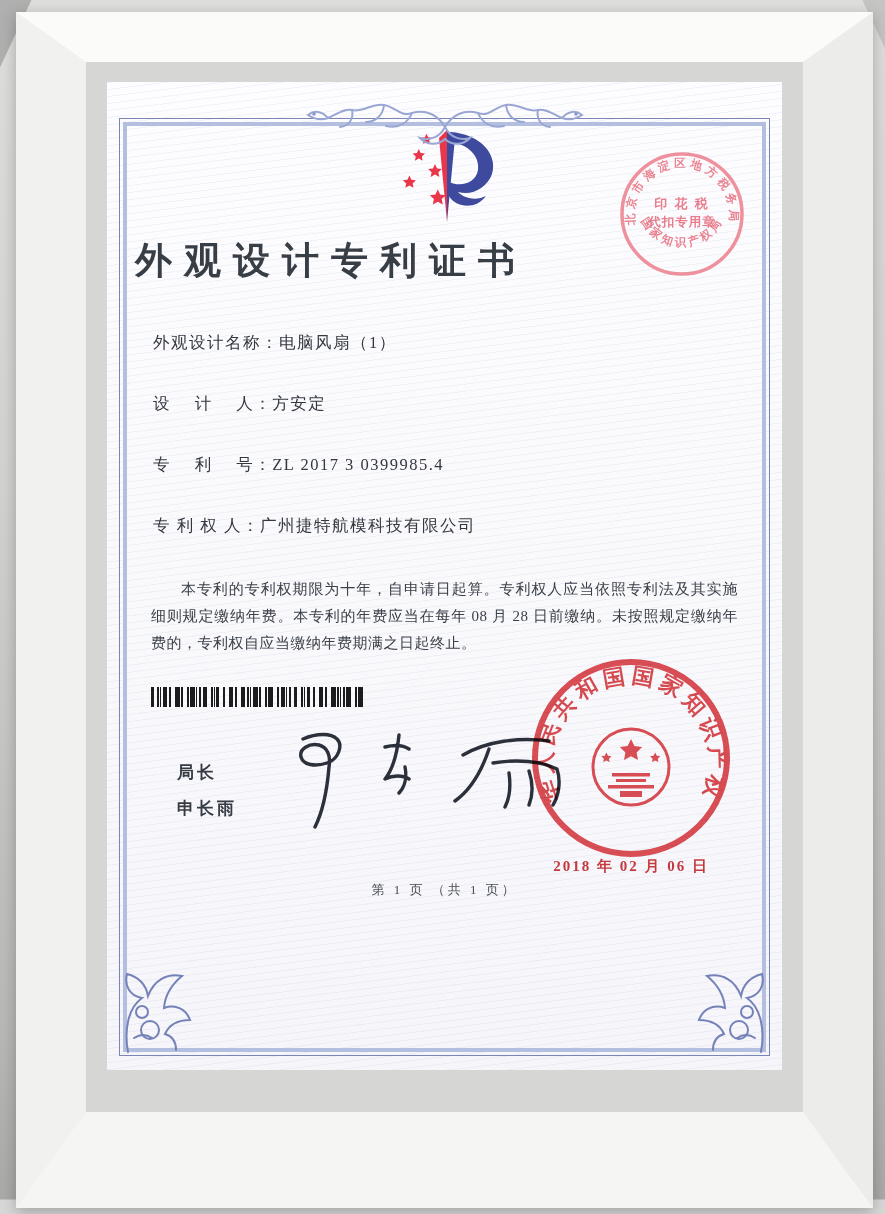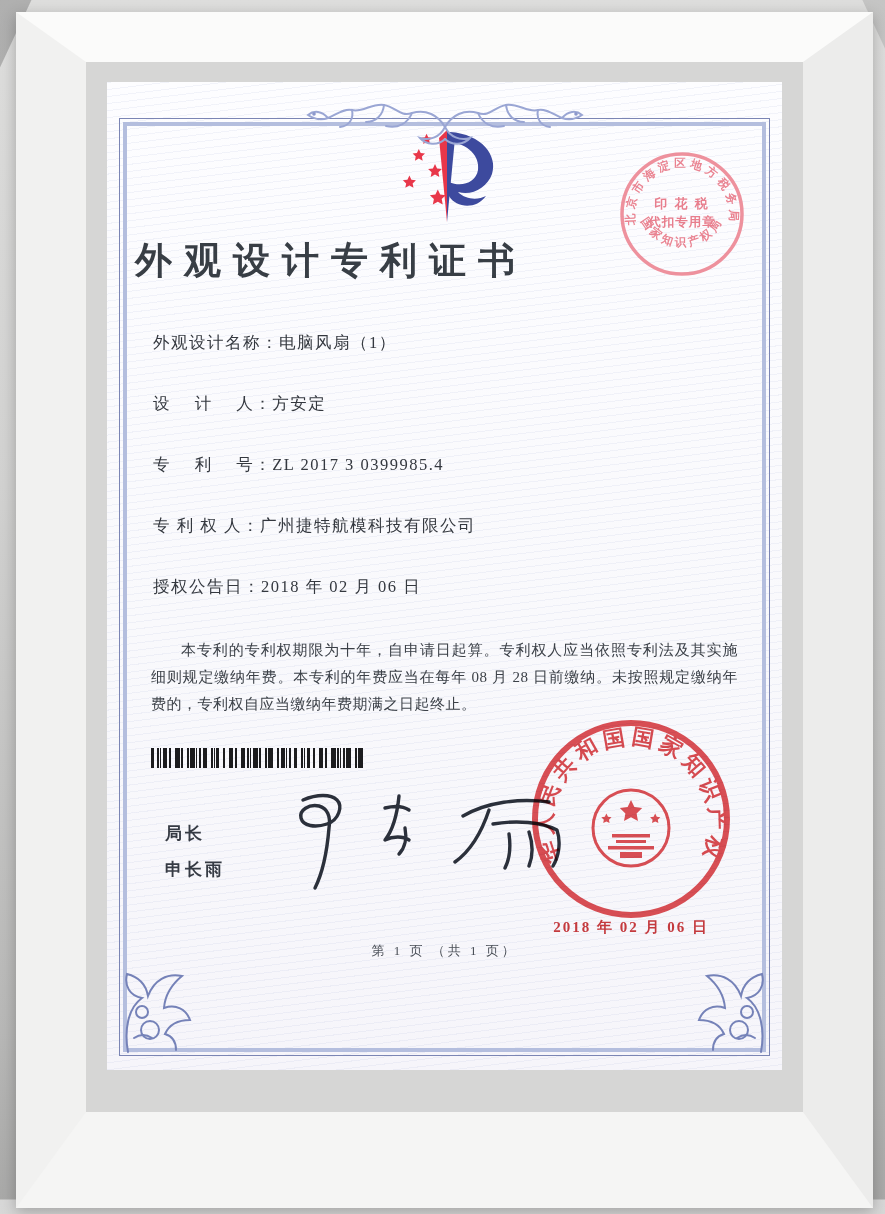--- a/index.html
+++ b/index.html
@@ -57,21 +57,21 @@
     text-indent:2em; letter-spacing:.5px; text-align:justify;
   }
   .barcode{
     margin:30px 0 0 24px; width:212px; height:20px;
     background:
       repeating-linear-gradient(90deg,#1c1c1e 0 2px, rgba(0,0,0,0) 2px 6px),
       repeating-linear-gradient(90deg,#1c1c1e 0 1px, rgba(0,0,0,0) 1px 9px),
       repeating-linear-gradient(90deg,#1c1c1e 0 3px, rgba(0,0,0,0) 3px 13px);
   }
   .sig-area{ position:relative; height:148px; margin-top:14px; }
-  .sig-texts{ position:absolute; left:38px; top:34px;
+  .sig-texts{ position:absolute; left:50px; top:34px;
     font-family:"Liberation Sans","DejaVu Sans",sans-serif;
     font-weight:bold; font-size:17px; color:#363b44; letter-spacing:3px; line-height:36px;
   }
   .signature-svg{ position:absolute; left:130px; top:-6px; }
   .seal-wrap{ position:absolute; right:26px; top:-66px; width:210px; text-align:center; }
   .seal-svg{ opacity:.92; mix-blend-mode:multiply; }
   .seal-date{ margin-top:-8px; color:#c43a3e; font-size:15px; letter-spacing:2px; font-weight:600; }
   .footer{ text-align:center; font-size:13px; color:#4a4f57; letter-spacing:3px; margin-top:12px; }
   
   .tax-stamp{ position:absolute; top:22px; right:14px; opacity:.85; }
@@ -156,21 +156,20 @@
             </svg>
           </div>
 
           <div class="cert-title">外观设计专利证书</div>
 
           <div class="fields">
             <div class="field-row"><span class="lbl">外观设计名称：</span><span>电脑风扇（1）</span></div>
             <div class="field-row"><span class="lbl">设　 计　 人：</span><span>方安定</span></div>
             <div class="field-row"><span class="lbl">专　 利　 号：</span><span>ZL 2017 3 0399985.4</span></div>
             <div class="field-row"><span class="lbl">专 利 权 人：</span><span>广州捷特航模科技有限公司</span></div>
-            <div class="field-row"><span class="lbl">授权公告日：</span><span>2018 年 02 月 06 日</span></div>
           </div>
 
           <div class="paras">
             <p>本专利的专利权期限为十年，自申请日起算。专利权人应当依照专利法及其实施细则规定缴纳年费。本专利的年费应当在每年 08 月 28 日前缴纳。未按照规定缴纳年费的，专利权自应当缴纳年费期满之日起终止。</p>
           </div>
 
           <div class="barcode"></div>
 
           <div class="sig-area">
             <div class="sig-texts">

